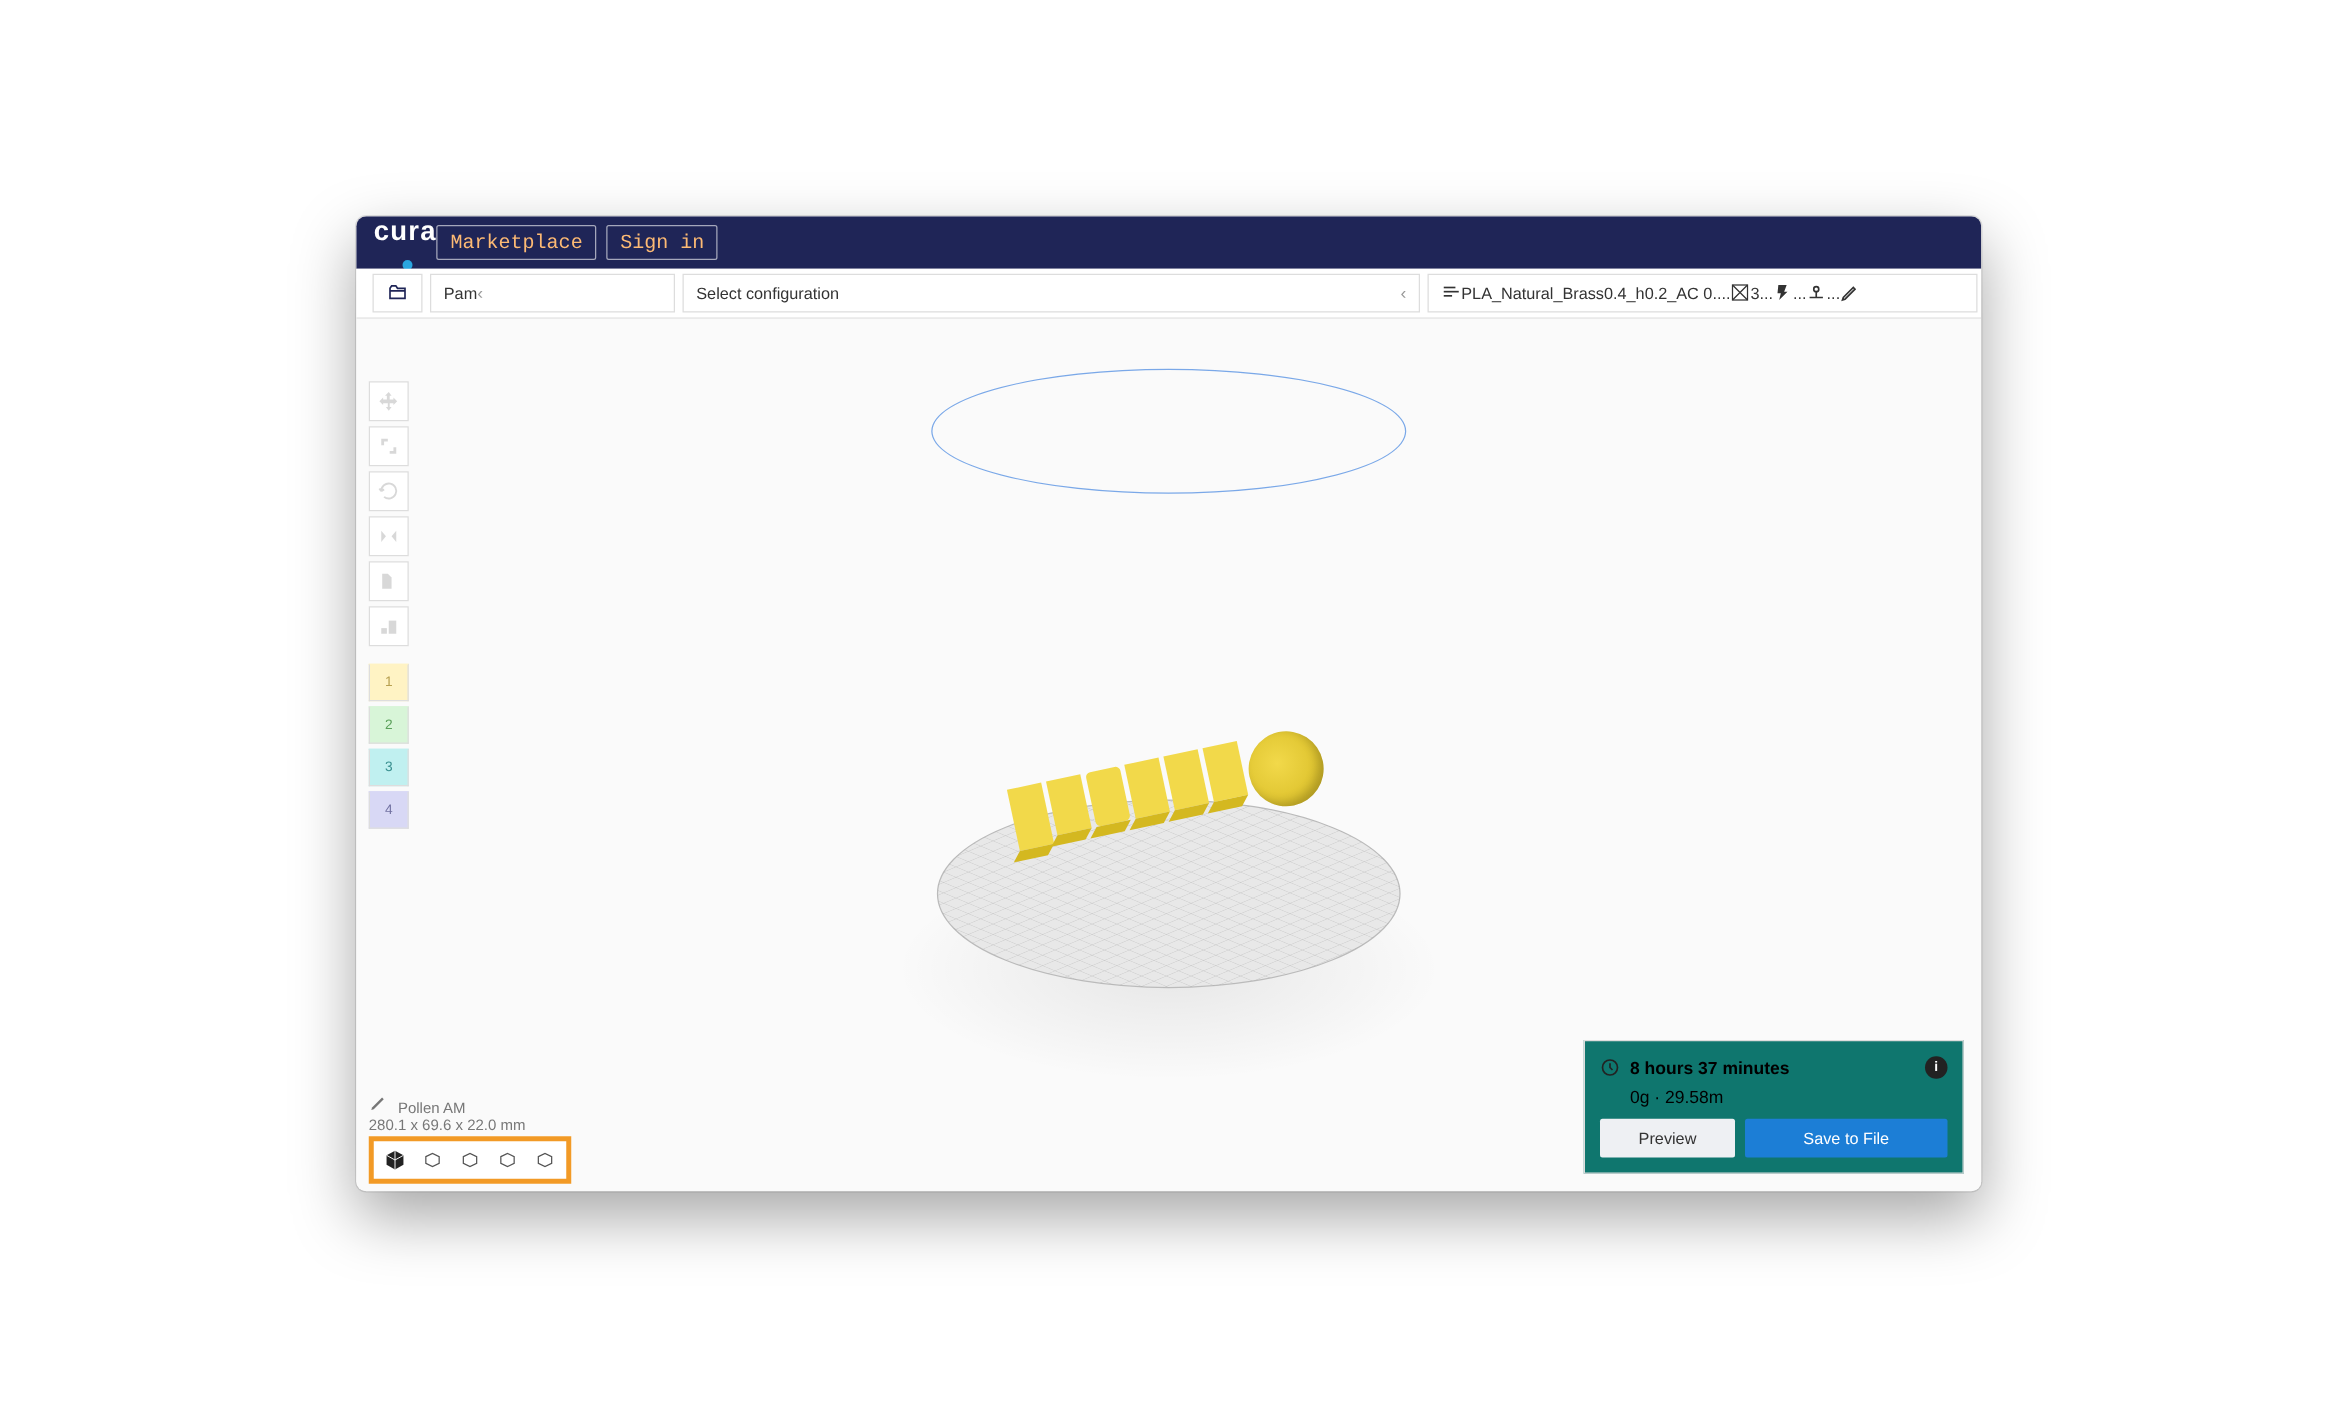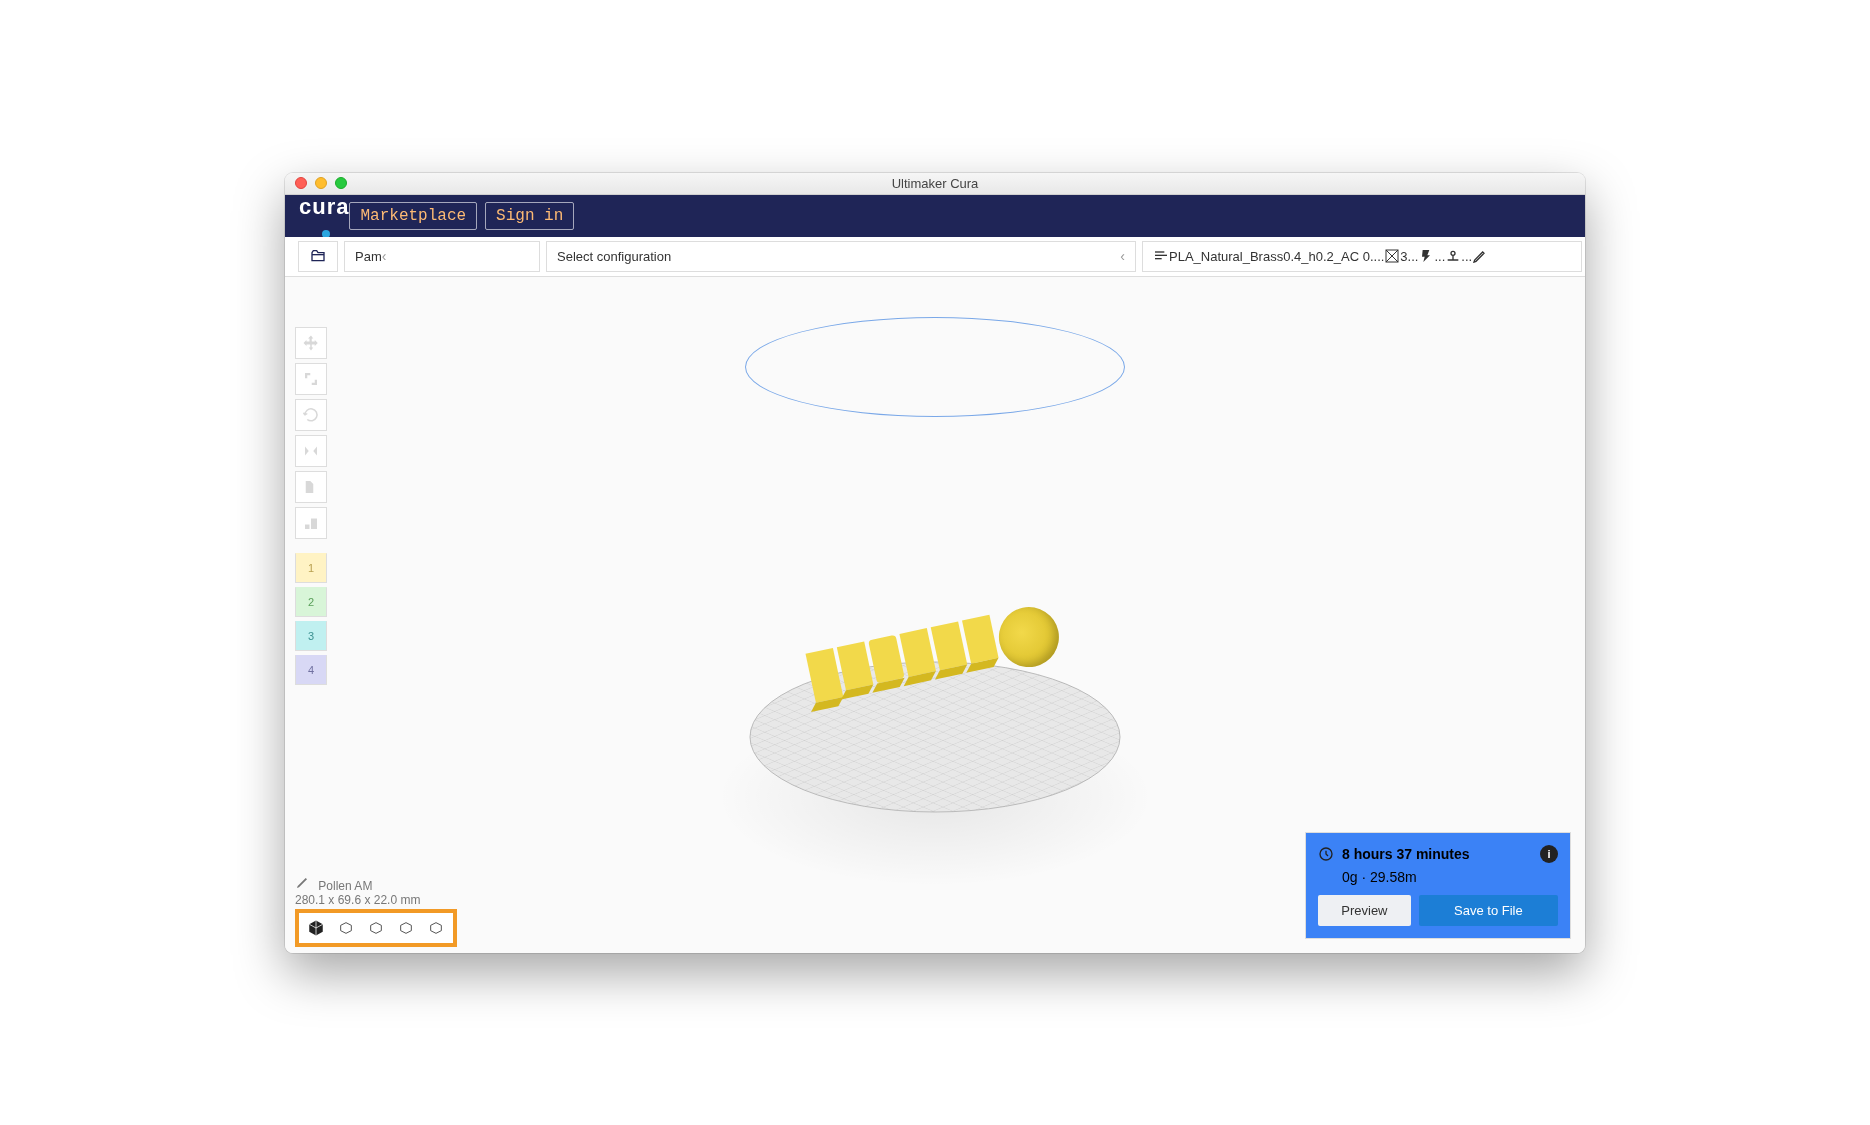--- a/index.html
+++ b/index.html
@@ -59,44 +59,36 @@
 .model3d { position:absolute; left:50%; top:350px; transform:translateX(-50%) rotate(-12deg); display:flex; gap:4px; }
 .letter { position:relative; }
 .letter .top { background:#f2d94a; }
 .letter .side { background:#d4b820; }
 .block { width:28px; }
 .block .top { height:42px; }
 .block .side { height:8px; transform:skewX(-40deg); transform-origin:top; }
 .swirl { width:60px; height:60px; border-radius:50%; background:radial-gradient(circle at 40% 40%, #f2d94a, #d4b820); box-shadow:inset -4px -4px 8px rgba(0,0,0,.2); }
 
 
-.result { position:absolute; right:14px; bottom:14px; width:266px; background:#3b82f6; border:1px solid #ddd; padding:12px; }
+.result { position:absolute; right:14px; bottom:14px; width:304px; background:#0f766e; border:1px solid #ddd; padding:12px; }
 .result-row { display:flex; align-items:center; gap:8px; font-size:14px; margin-bottom:6px; }
 .result-row.bold { font-weight:600; }
 .info-i { margin-left:auto; width:18px; height:18px; border-radius:50%; background:#222; color:#fff; display:flex; align-items:center; justify-content:center; font-size:11px; font-weight:bold; }
 .result-btns { display:flex; gap:8px; margin-top:10px; }
 .btn { flex:1; padding:8px 0; font-size:13px; border:none; cursor:pointer; border-radius:2px; }
 .btn-prev { background:#eef0f3; color:#333; }
 .btn-save { background:#1c7ed6; color:#fff; flex:1.5; }
 
 .micon { width:16px; height:16px; display:inline-block; }
 </style>
 </head>
 <body>
 
 <div class="window">
 
-  <div class="titlebar">
-    <div class="traffic">
-      <span class="tl-close"></span>
-      <span class="tl-min"></span>
-      <span class="tl-max"></span>
-    </div>
-    <div class="title">Ultimaker Cura</div>
-  </div>
 
   <div class="navbar">
     <div class="logo">
       <span>cura</span>
         <span class="dot"></span>
     </div>
     <div class="nav-right">
       <button class="nav-btn">Marketplace</button>
       <button class="nav-btn">Sign in</button>
     </div>

